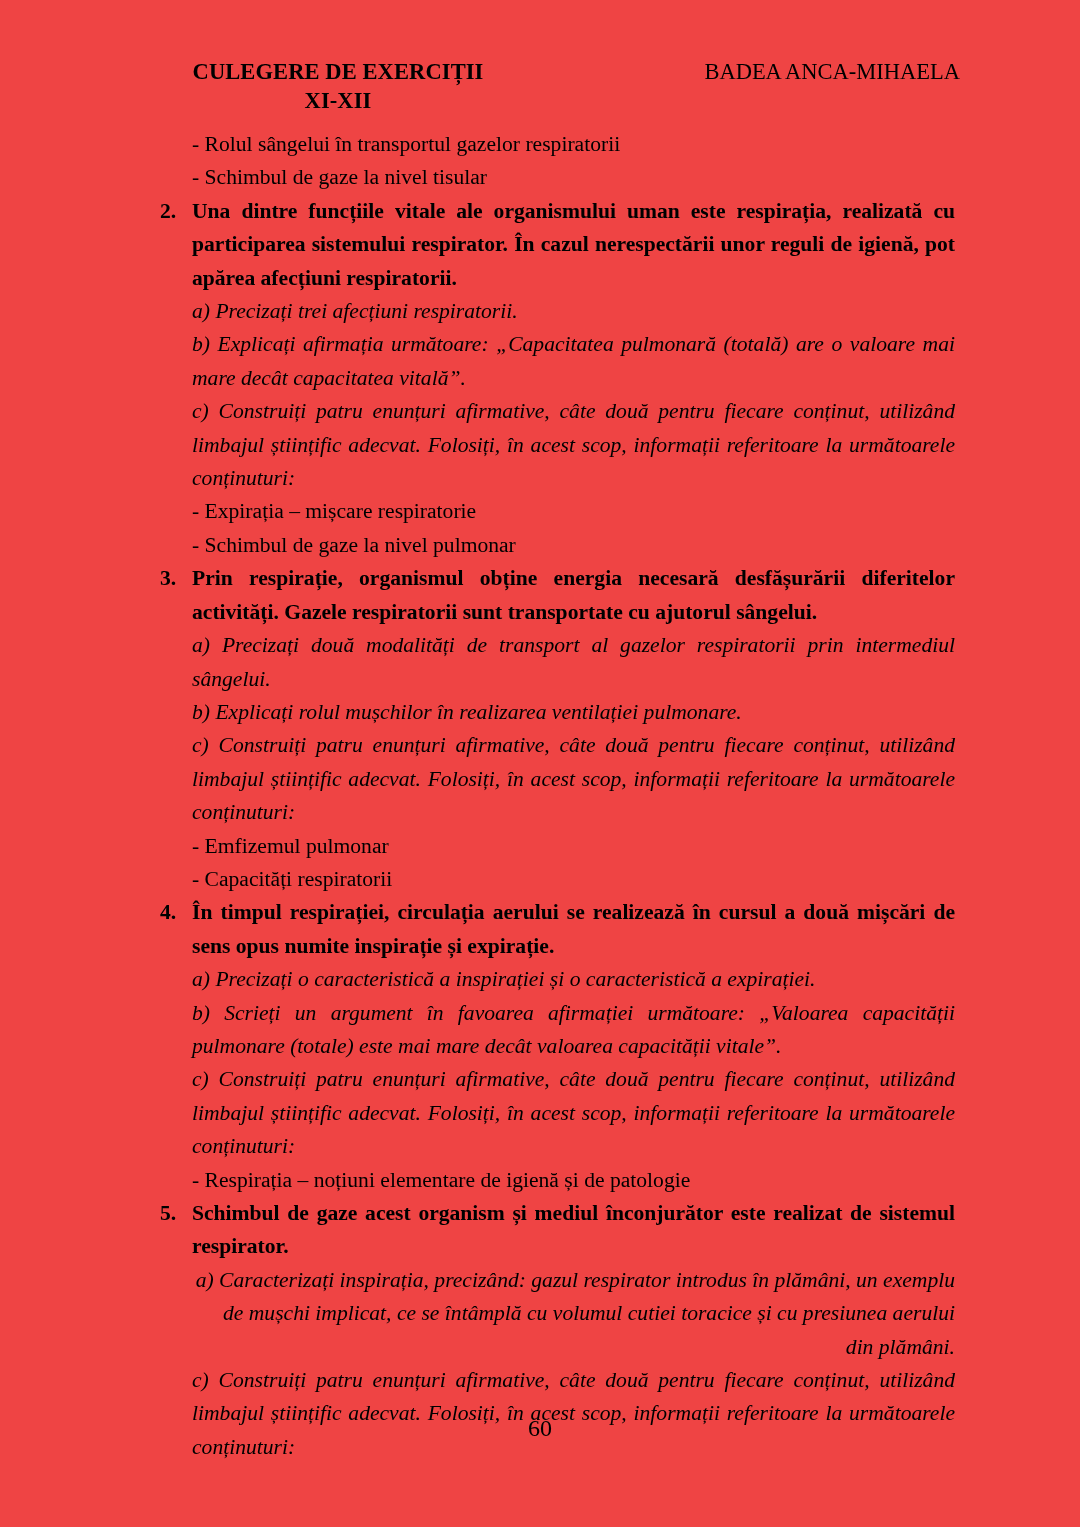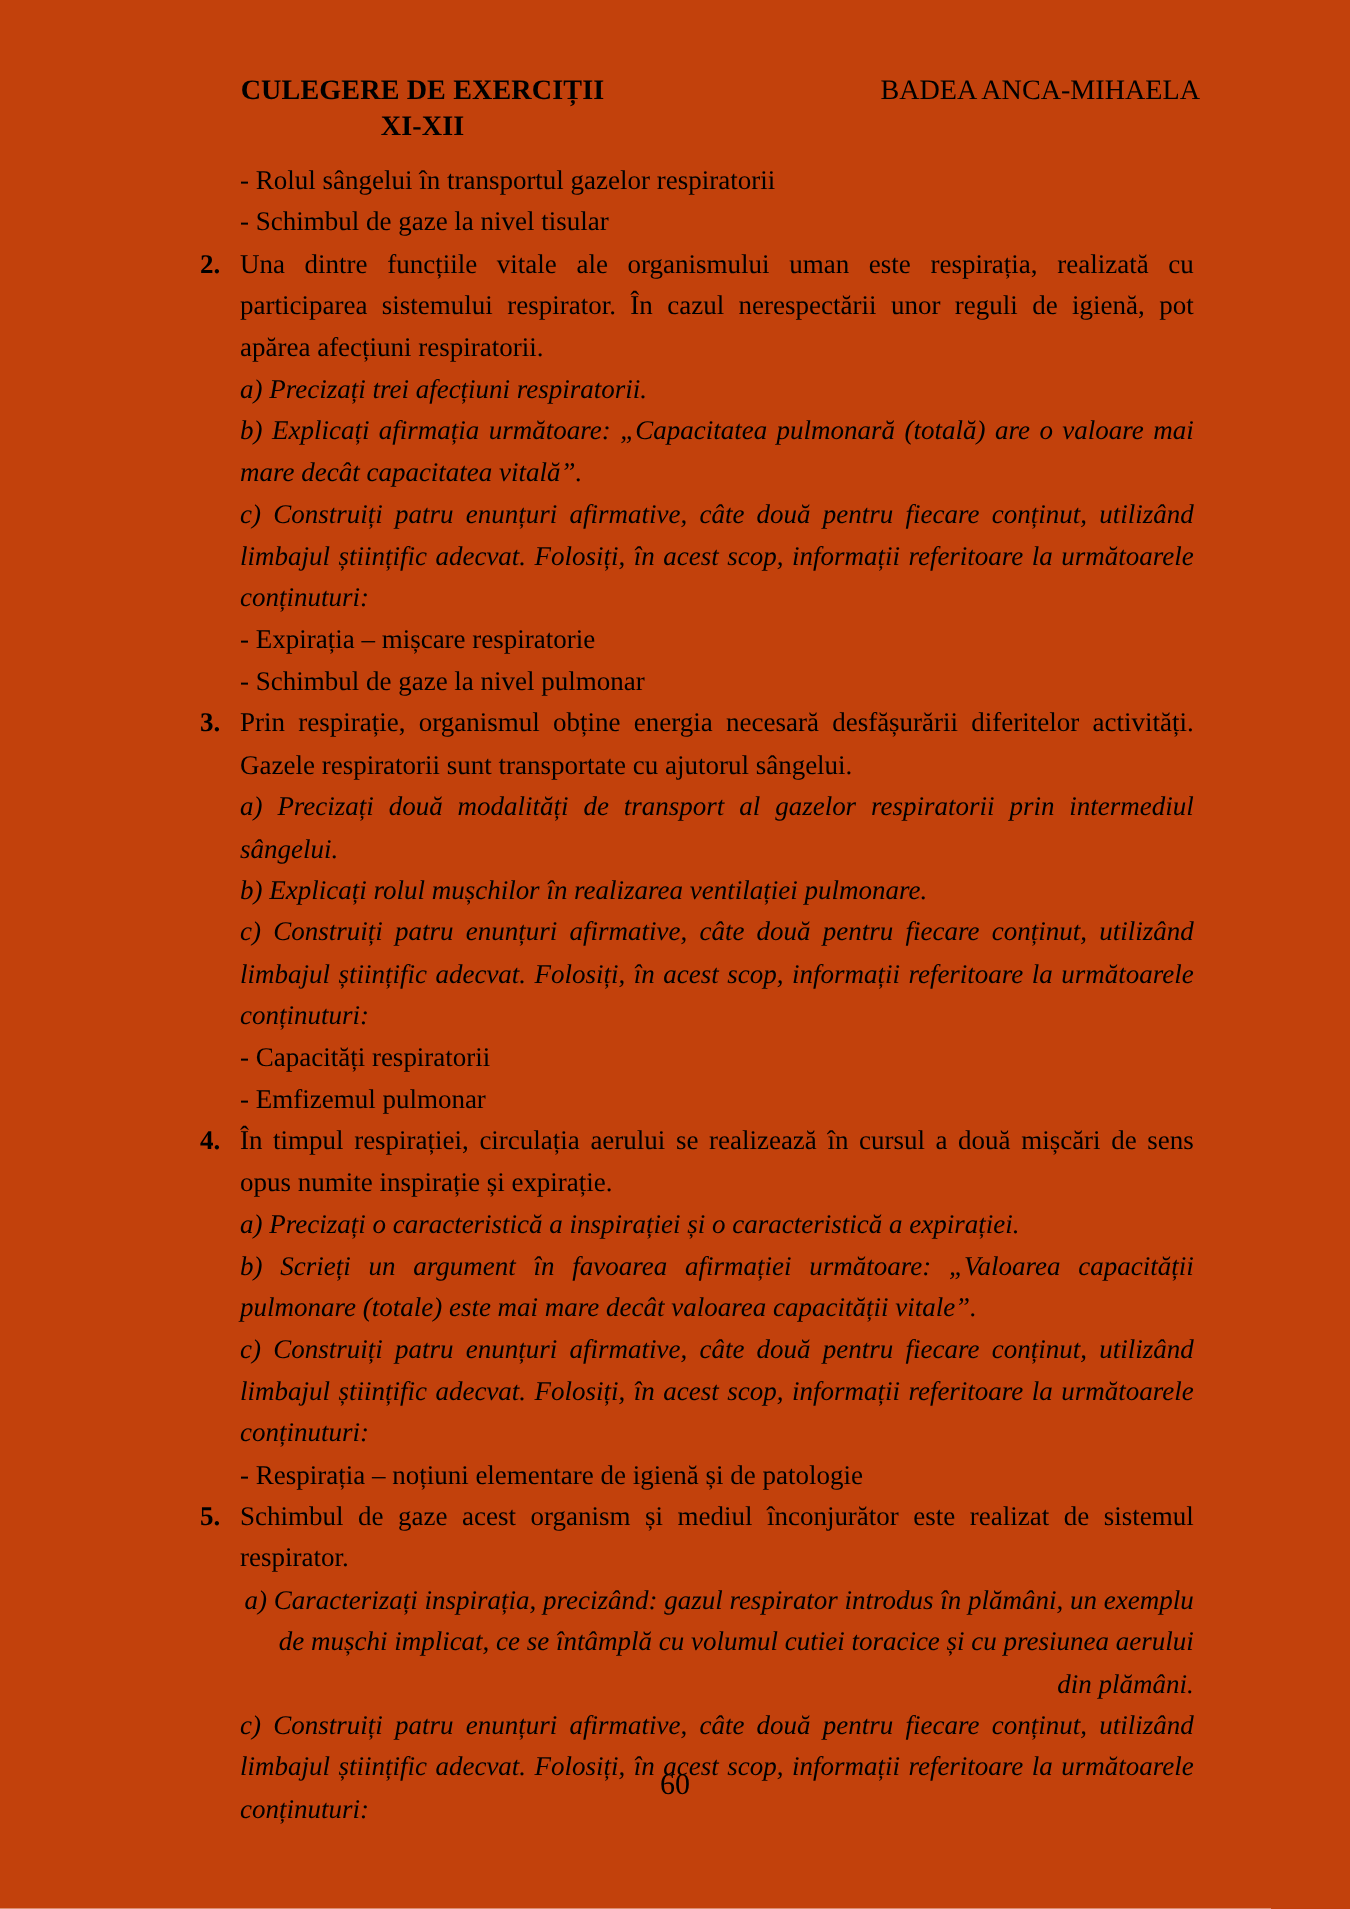--- a/index.html
+++ b/index.html
@@ -10,21 +10,21 @@
   }
   body {
     font-family: "Liberation Serif", "DejaVu Serif", serif;
     color: #000000;
   }
   .page {
     position: relative;
     width: 1080px;
     height: 1527px;
     margin: 0 auto;
-    background: #c2410c;
+    background: #ef4444;
     overflow: hidden;
     box-sizing: border-box;
   }
 
   
   .running-head {
     position: absolute;
     top: 58px;
     left: 128px;
     right: 120px;
@@ -73,21 +73,21 @@
     position: absolute;
     left: 0;
     top: 0;
     font-weight: bold;
     width: 28px;
   }
   .blk > .body { display: block; }
 
   
   .stmt > .body {
-    font-weight: normal;
+    font-weight: bold;
     text-align: justify;
     text-justify: inter-word;
   }
   
   .subq {
     padding-left: 32px;
     text-align: justify;
     text-justify: inter-word;
     margin: 0;
     font-style: italic;
@@ -137,22 +137,22 @@
       <p class="subq">c) Construiți patru enunțuri afirmative, câte două pentru fiecare conținut, utilizând limbajul științific adecvat. Folosiți, în acest scop, informații referitoare la următoarele conținuturi:</p>
       <p class="dash">- Expirația – mișcare respiratorie</p>
       <p class="dash">- Schimbul de gaze la nivel pulmonar</p>
       <div class="blk stmt">
         <span class="marker">3.</span>
         <span class="body">Prin respirație, organismul obține energia necesară desfășurării diferitelor activități. Gazele respiratorii sunt transportate cu ajutorul sângelui.</span>
       </div>
       <p class="subq">a) Precizați două modalități de transport al gazelor respiratorii prin intermediul sângelui.</p>
       <p class="subq">b) Explicați rolul mușchilor în realizarea ventilației pulmonare.</p>
       <p class="subq">c) Construiți patru enunțuri afirmative, câte două pentru fiecare conținut, utilizând limbajul științific adecvat. Folosiți, în acest scop, informații referitoare la următoarele conținuturi:</p>
+      <p class="dash">- Emfizemul pulmonar</p>
       <p class="dash">- Capacități respiratorii</p>
-      <p class="dash">- Emfizemul pulmonar</p>
       <div class="blk stmt">
         <span class="marker">4.</span>
         <span class="body">În timpul respirației, circulația aerului se realizează în cursul a două mișcări de sens opus numite inspirație și expirație.</span>
       </div>
       <p class="subq">a) Precizați o caracteristică a inspirației și o caracteristică a expirației.</p>
       <p class="subq">b) Scrieți un argument în favoarea afirmației următoare: „Valoarea capacității pulmonare (totale) este mai mare decât valoarea capacității vitale”.</p>
       <p class="subq">c) Construiți patru enunțuri afirmative, câte două pentru fiecare conținut, utilizând limbajul științific adecvat. Folosiți, în acest scop, informații referitoare la următoarele conținuturi:</p>
       <p class="dash">- Respirația – noțiuni elementare de igienă și de patologie</p>
       <div class="blk stmt">
         <span class="marker">5.</span>

